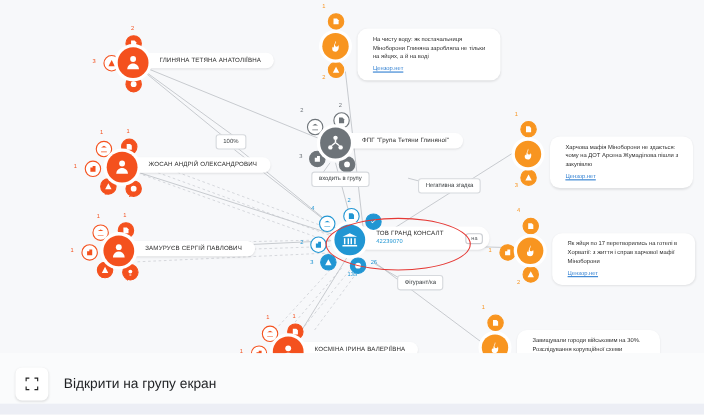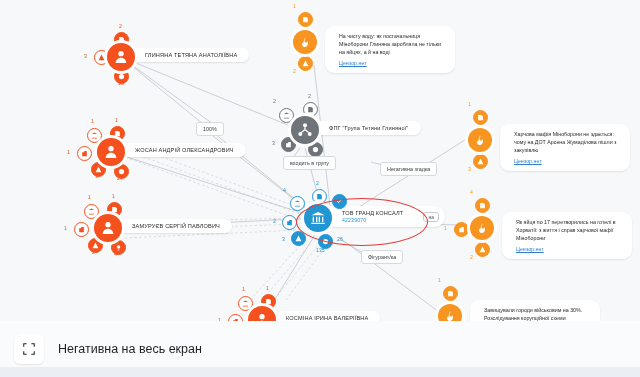--- a/index.html
+++ b/index.html
@@ -582,17 +582,17 @@
   <div class="chip" style="left:361px; top:250px;">Фігурант/ка</div>
 
   <div id="highlight" style="left:296px; top:198px; width:130px; height:46px;"></div>
 
   <div id="fsbar">
     <div id="fsbtn">
       <svg viewBox="0 0 24 24">
         <path d="M3 8V3h5M21 8V3h-5M3 16v5h5M21 16v5h-5"></path>
       </svg>
     </div>
-    <div id="fslabel">Негативна на весь екран</div>
+    <div id="fslabel">Відкрити на групу екран</div>
   </div>
   <div id="bottomstrip"></div>
 
 </div>
 
 </body></html>

